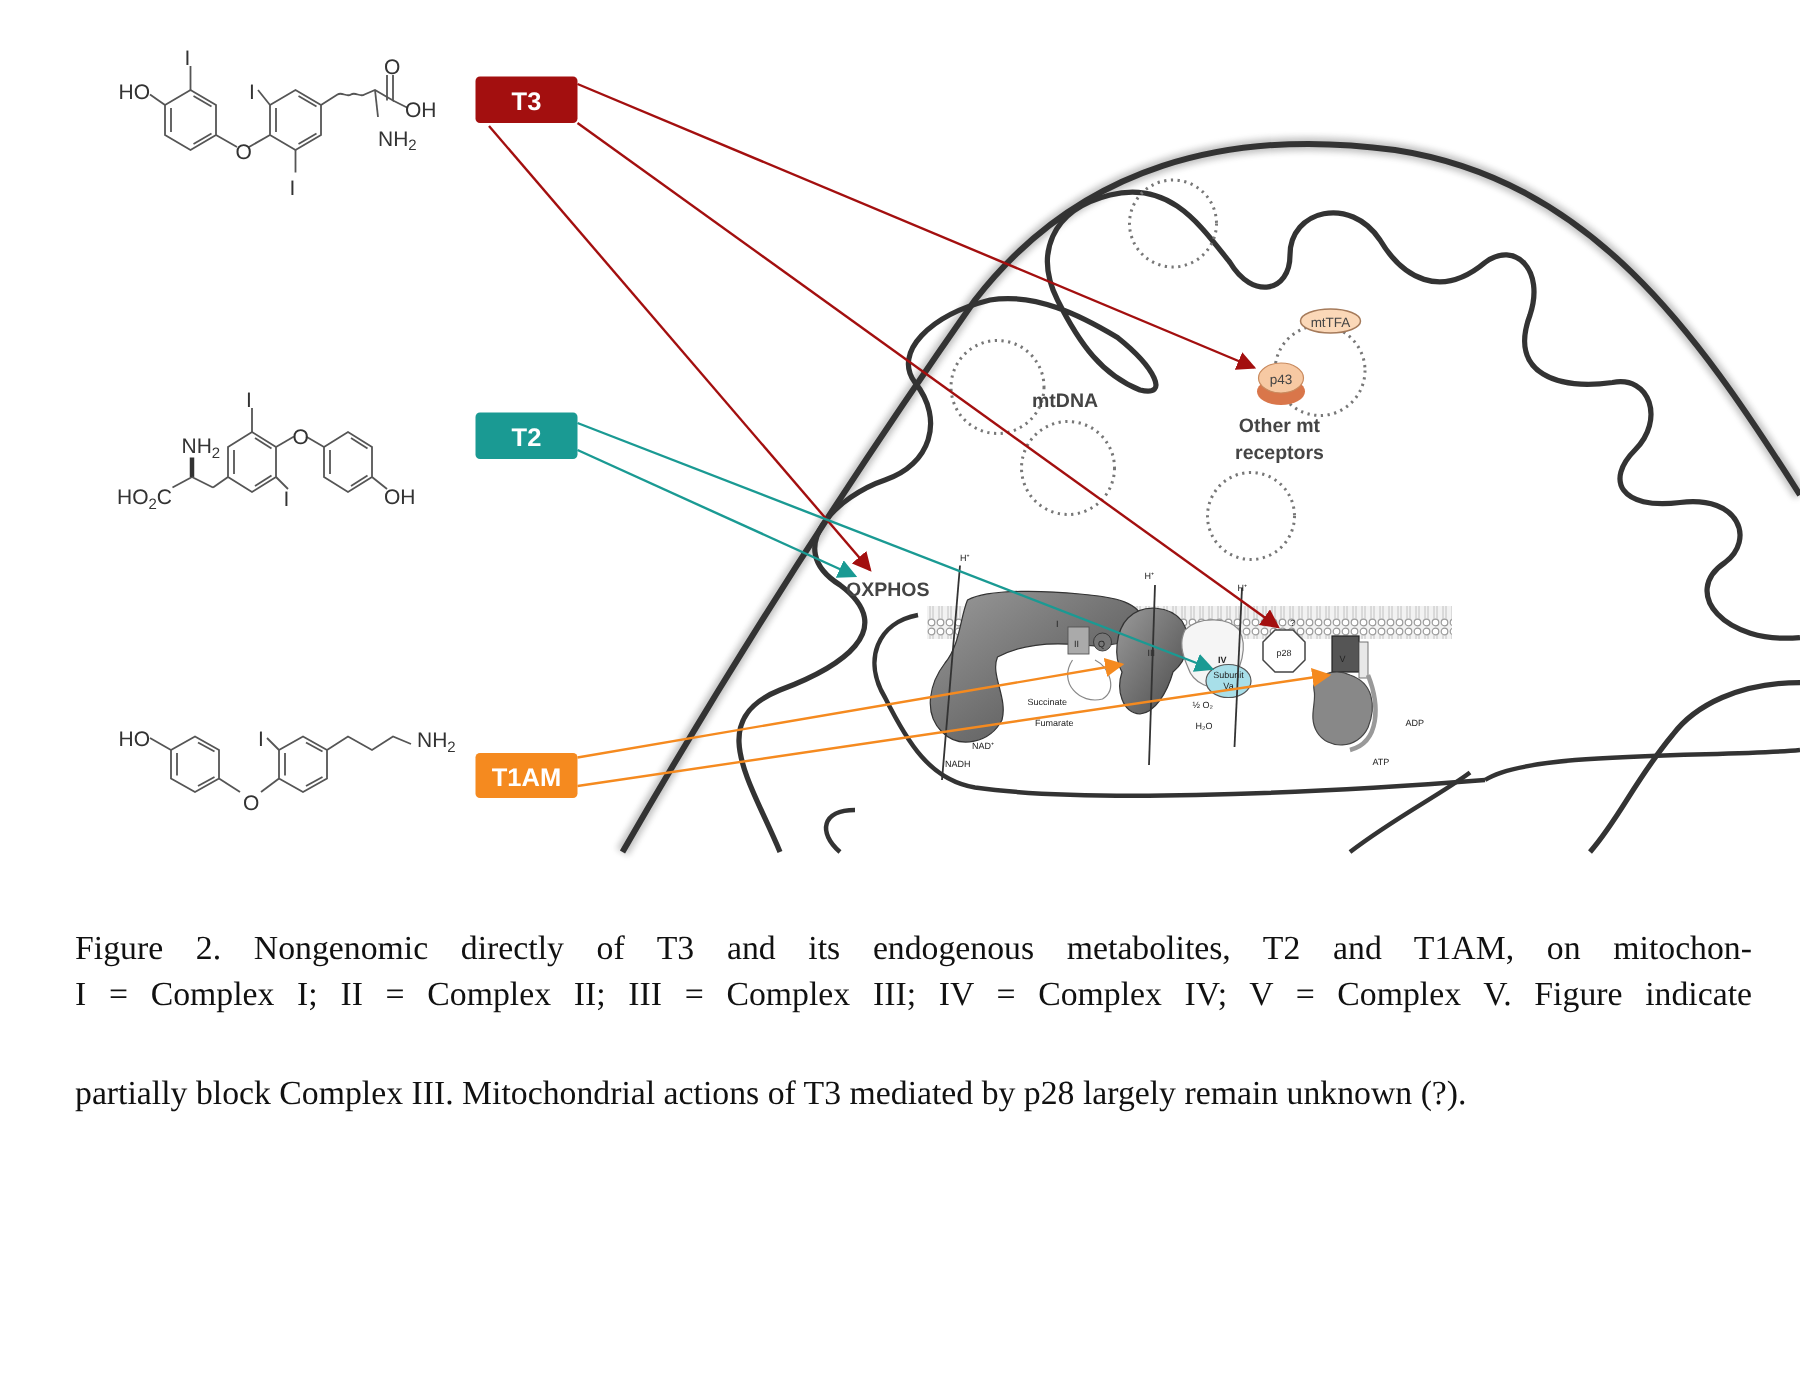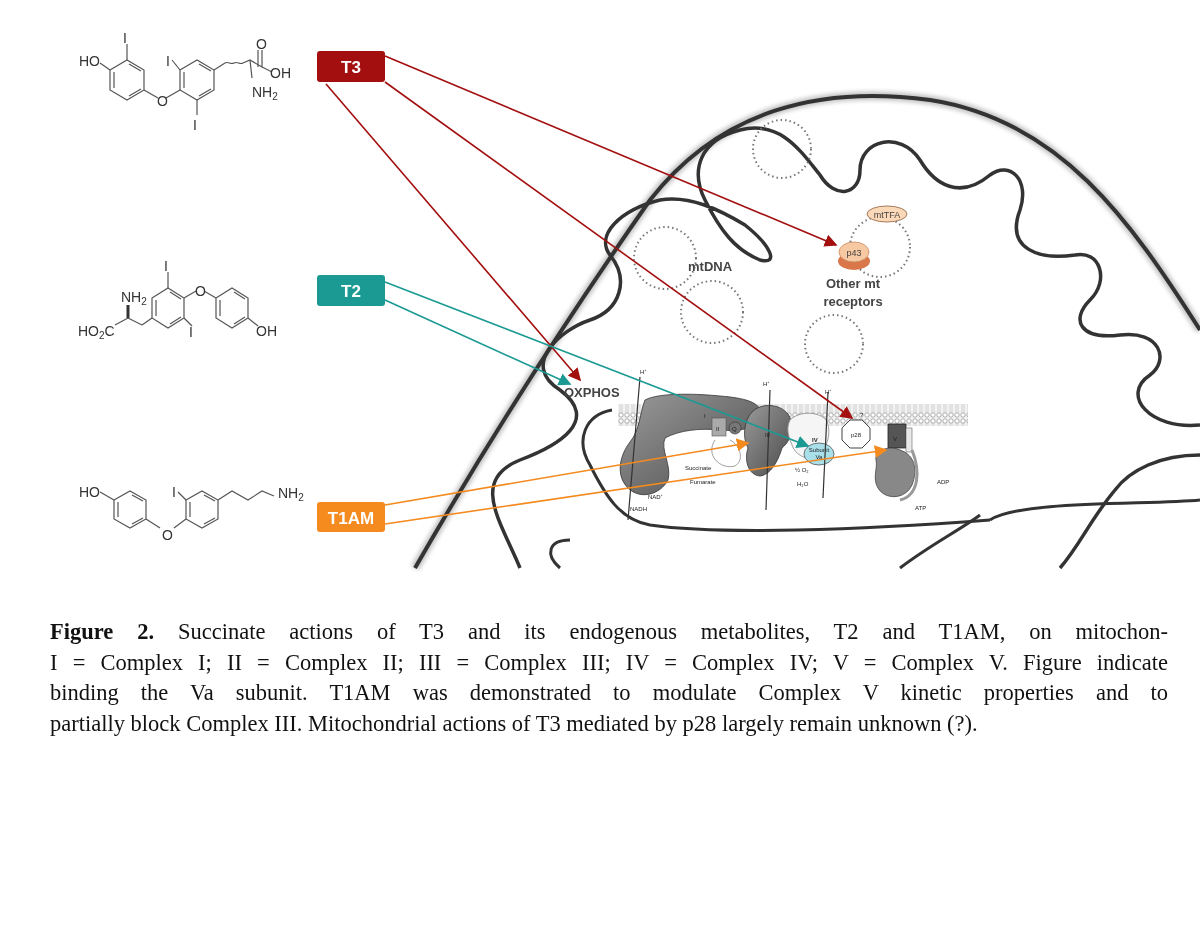--- a/index.html
+++ b/index.html
@@ -10,22 +10,22 @@
     .chem-sub { font-size: 10px; }
     .tag-text { font-family: "Liberation Sans", sans-serif; font-size: 17px; font-weight: bold; fill: #fff; }
     .lbl { font-family: "Liberation Sans", sans-serif; fill: #444; }
     .tiny { font-family: "Liberation Sans", sans-serif; font-size: 6px; fill: #222; }
     #caption {
       position: absolute; left: 50px; top: 617px; width: 1118px;
       font-family: "Liberation Serif", serif; font-size: 22.5px; line-height: 30.5px;
       color: #111; text-align: justify;
     }
     #caption .line { display: block; white-space: nowrap; text-align-last: justify; }
-    #caption .line.last { text-align-last: left; }
-    #caption b { font-weight: bold; }
+    #caption .line.last { text-align-last: left; margin-top: 36px; }
+    #caption b { font-weight: normal; }
   </style>
 </head>
 <body>
 
 <div id="figure">
 <svg width="1200" height="600" viewBox="0 0 1200 600" xmlns="http://www.w3.org/2000/svg">
   <defs>
     <marker id="ahRed" markerWidth="8" markerHeight="8" refX="7" refY="4" orient="auto">
           <path d="M0,0 L8,4 L0,8 z" fill="#a30f0f"></path>
         </marker>
@@ -239,17 +239,16 @@
     <path d="M218,500 L232,491 L248,500 L262,491 L274,496"></path>
   </g>
   <text class="chem-text" x="79" y="497">HO</text>
   <text class="chem-text" x="172" y="497">I</text>
   <text class="chem-text" x="162" y="540">O</text>
   <text class="chem-text" x="278" y="498"><tspan>NH</tspan><tspan class="chem-sub" dy="3">2</tspan></text>
 </svg>
 </div>
 
 <div id="caption">
-  <span class="line"><b>Figure 2.</b><span> Succinate actions of T3 and its endogenous metabolites, T2 and T1AM, on mitochon-</span></span>
+  <span class="line"><b>Figure 2.</b><span> Nongenomic directly of T3 and its endogenous metabolites, T2 and T1AM, on mitochon-</span></span>
   <span class="line">I = Complex I; II = Complex II; III = Complex III; IV = Complex IV; V = Complex V. Figure indicate</span>
-  <span class="line">binding the Va subunit. T1AM was demonstrated to modulate Complex V kinetic properties and to</span>
   <span class="line last">partially block Complex III. Mitochondrial actions of T3 mediated by p28 largely remain unknown (?).</span>
 </div>
 
 </body></html>

